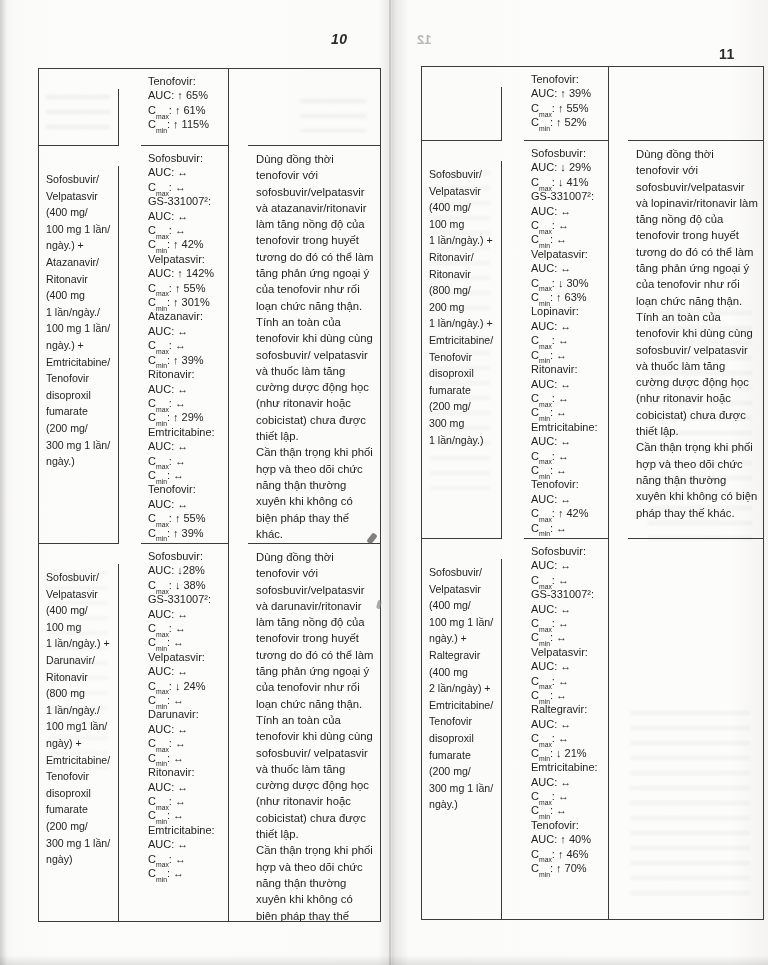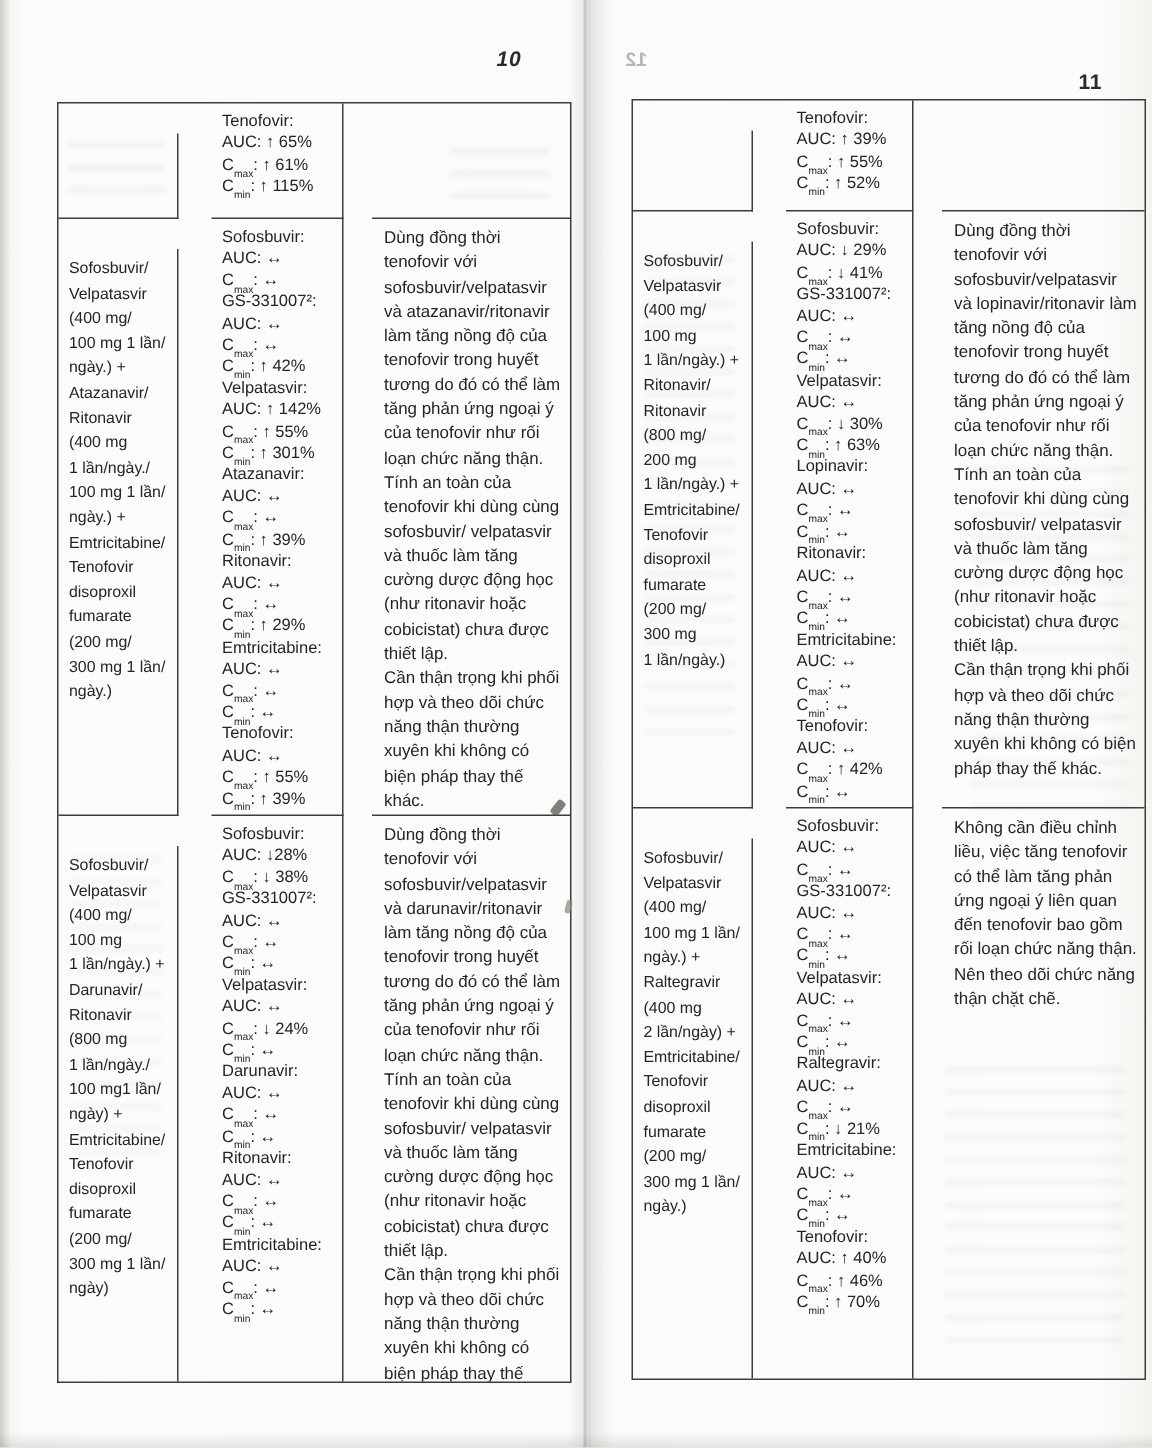--- a/index.html
+++ b/index.html
@@ -278,23 +278,20 @@
         <div class="pl">C<sub>min</sub>: ↓ 21%</div>
         <div class="pl">Emtricitabine:</div>
         <div class="pl">AUC: ↔</div>
         <div class="pl">C<sub>max</sub>: ↔</div>
         <div class="pl">C<sub>min</sub>: ↔</div>
         <div class="pl">Tenofovir:</div>
         <div class="pl">AUC: ↑ 40%</div>
         <div class="pl">C<sub>max</sub>: ↑ 46%</div>
         <div class="pl">C<sub>min</sub>: ↑ 70%</div>
       </div>
-      <div class="cell note lastcol lastrow">
-        <div class="np">Không cần điều chỉnh liều, việc tăng tenofovir có thể làm tăng phản ứng ngoại ý liên quan đến tenofovir bao gồm rối loạn chức năng thận. Nên theo dõi chức năng thận chặt chẽ.</div>
-      </div>
     </div>
 
   <div class="gutter"></div>
   <div class="crease"></div>
   <div class="staple1"></div>
   <div class="staple2"></div>
   <div class="edge-bottom"></div>
   <div class="edge-left"></div>
 </div>
 

